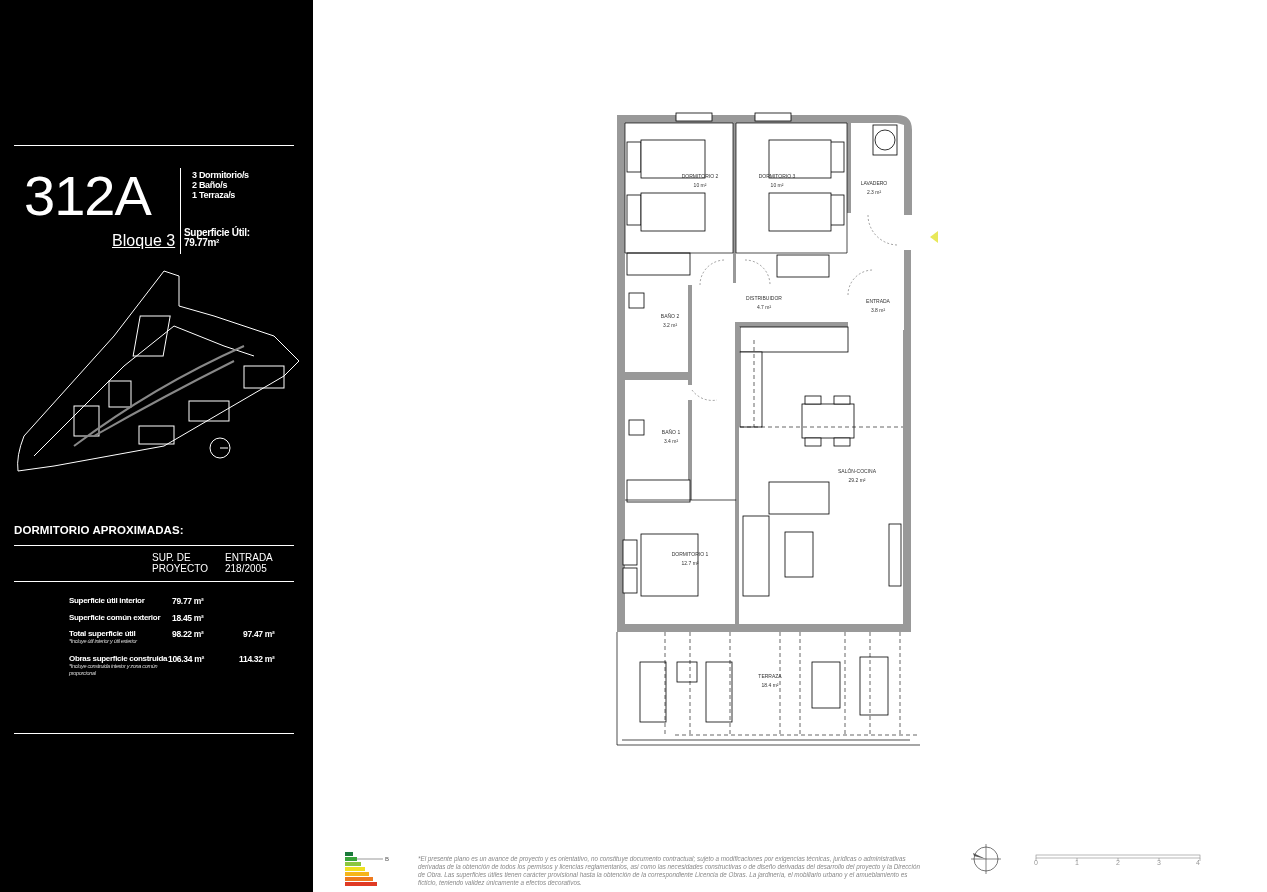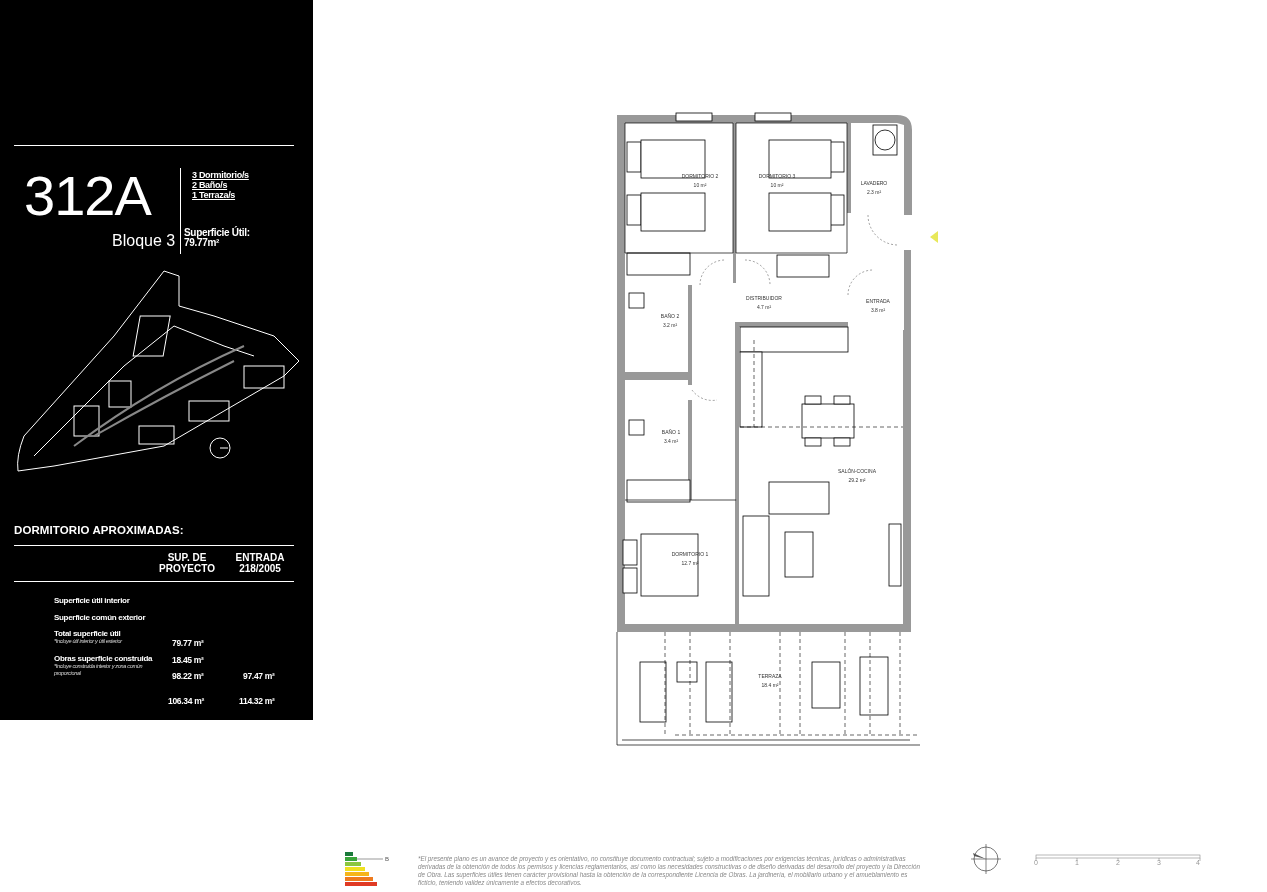--- a/index.html
+++ b/index.html
@@ -1,30 +1,30 @@
 <!DOCTYPE html>
 <html><head>
 <meta charset="utf-8">
 <style>
   html, body { margin:0; padding:0; }
   body { width:1267px; height:892px; position:relative; background:#ffffff; overflow:hidden; font-family:"Liberation Sans", sans-serif; }
-  .sidebar { position:absolute; left:0; top:0; width:313px; height:720px; background:#000; color:#fff; }
+  .sidebar { position:absolute; left:0; top:0; width:313px; height:892px; background:#000; color:#fff; }
   .hr { position:absolute; left:14px; width:280px; height:1px; background:#fff; }
   .unit-code { position:absolute; left:24px; top:160px; font-size:56px; line-height:72px; color:#fff; letter-spacing:-1px; }
-  .bloque { position:absolute; left:112px; top:232px; font-size:16px; color:#fff; }
+  .bloque { position:absolute; left:112px; top:232px; font-size:16px; color:#fff;text-decoration:underline; }
   .vdiv { position:absolute; left:180px; top:168px; width:1px; height:86px; background:#fff; }
   .features { position:absolute; left:192px; top:170px; font-size:9px; line-height:10px; font-weight:bold; letter-spacing:-0.3px; }
-  .features div { white-space:nowrap;text-decoration:underline; }
+  .features div { white-space:nowrap; }
   .sup-util { position:absolute; left:184px; top:228px; font-size:10px; line-height:10px; font-weight:bold; letter-spacing:-0.3px; }
   .site { position:absolute; left:14px; top:266px; width:290px; height:215px; }
   .sec-title { position:absolute; left:14px; top:524px; font-size:11.5px; font-weight:bold; letter-spacing:0.1px; }
-  .col-h { position:absolute; top:552px; font-size:10px; line-height:11px; font-weight:bold; text-align:center; }
-  .row { position:absolute; left:35px; font-size:8px; font-weight:bold; letter-spacing:-0.3px;padding-left:19px; }
+  .col-h { position:absolute; top:552px; font-size:10px; line-height:11px; font-weight:normal; text-align:left; }
+  .row { position:absolute; left:50px; font-size:8px; font-weight:bold; letter-spacing:-0.3px;padding-left:19px; }
   .row .note { display:block; font-size:5.5px; font-style:italic; font-weight:normal; line-height:7px; color:#ddd; width:110px; }
-  .val { position:absolute; font-size:8.5px; font-weight:bold; letter-spacing:-0.3px;margin-top:42px; }
+  .val { position:absolute; font-size:8.5px; font-weight:bold; letter-spacing:-0.3px; }
   .plan { position:absolute; left:600px; top:100px; width:340px; height:660px; }
   .legal { position:absolute; left:418px; top:855px; width:505px; font-size:6.3px; line-height:8px; font-style:italic; color:#888; }
   .energy { position:absolute; left:345px; top:850px; width:50px; height:40px; }
   .compass { position:absolute; left:970px; top:843px; width:32px; height:32px; }
   .scale { position:absolute; left:1034px; top:853px; width:170px; height:20px; }
   .scale-lbl { position:absolute; top:859px; font-size:7px; color:#999; }
   .marker { position:absolute; left:930px; top:231px; width:0; height:0; border-top:6px solid transparent; border-bottom:6px solid transparent; border-right:8px solid #e8e85a; }
   .room-lbl { font-family:"Liberation Sans", sans-serif; font-size:5px; fill:#333; text-anchor:middle; }
 </style>
 </head>

